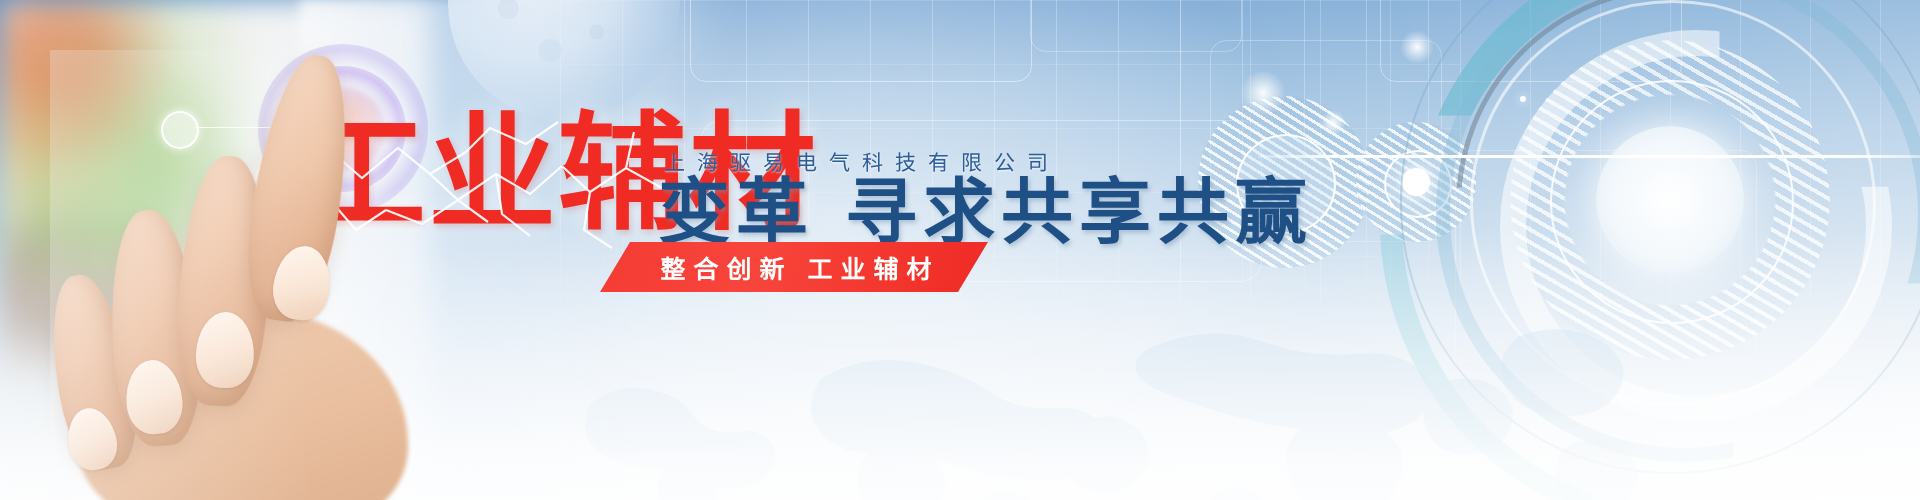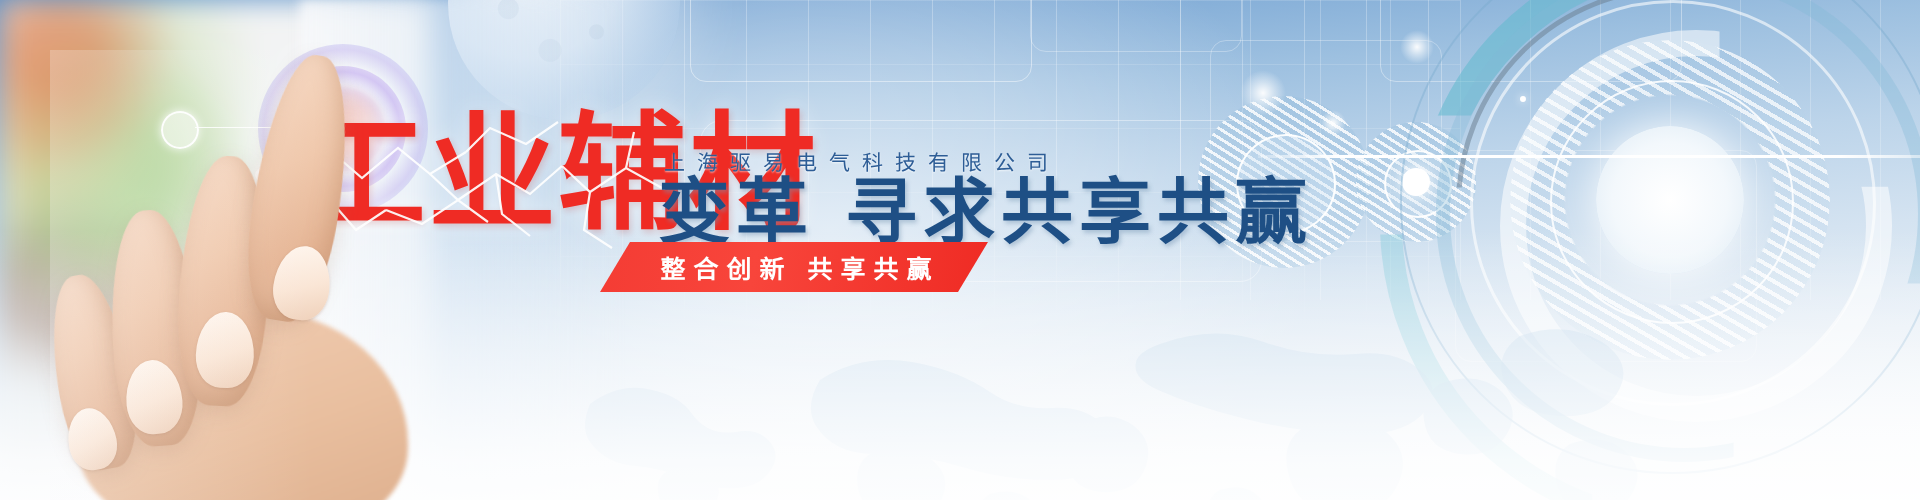--- a/index.html
+++ b/index.html
@@ -397,17 +397,17 @@
           <path d="M44 50 L36 14"></path>
         </g>
       </svg>
     </div>
 
     <div class="company">上海驱易电气科技有限公司</div>
 
     <div class="headline-blue">变革  寻求共享共赢</div>
 
     <div class="ribbon">
-      <div class="ribbon-text">整合创新  共享共赢</div>
+      <div class="ribbon-text">整合创新  工业辅材</div>
     </div>
 
   </div>
 </div>
 
 </body></html>

